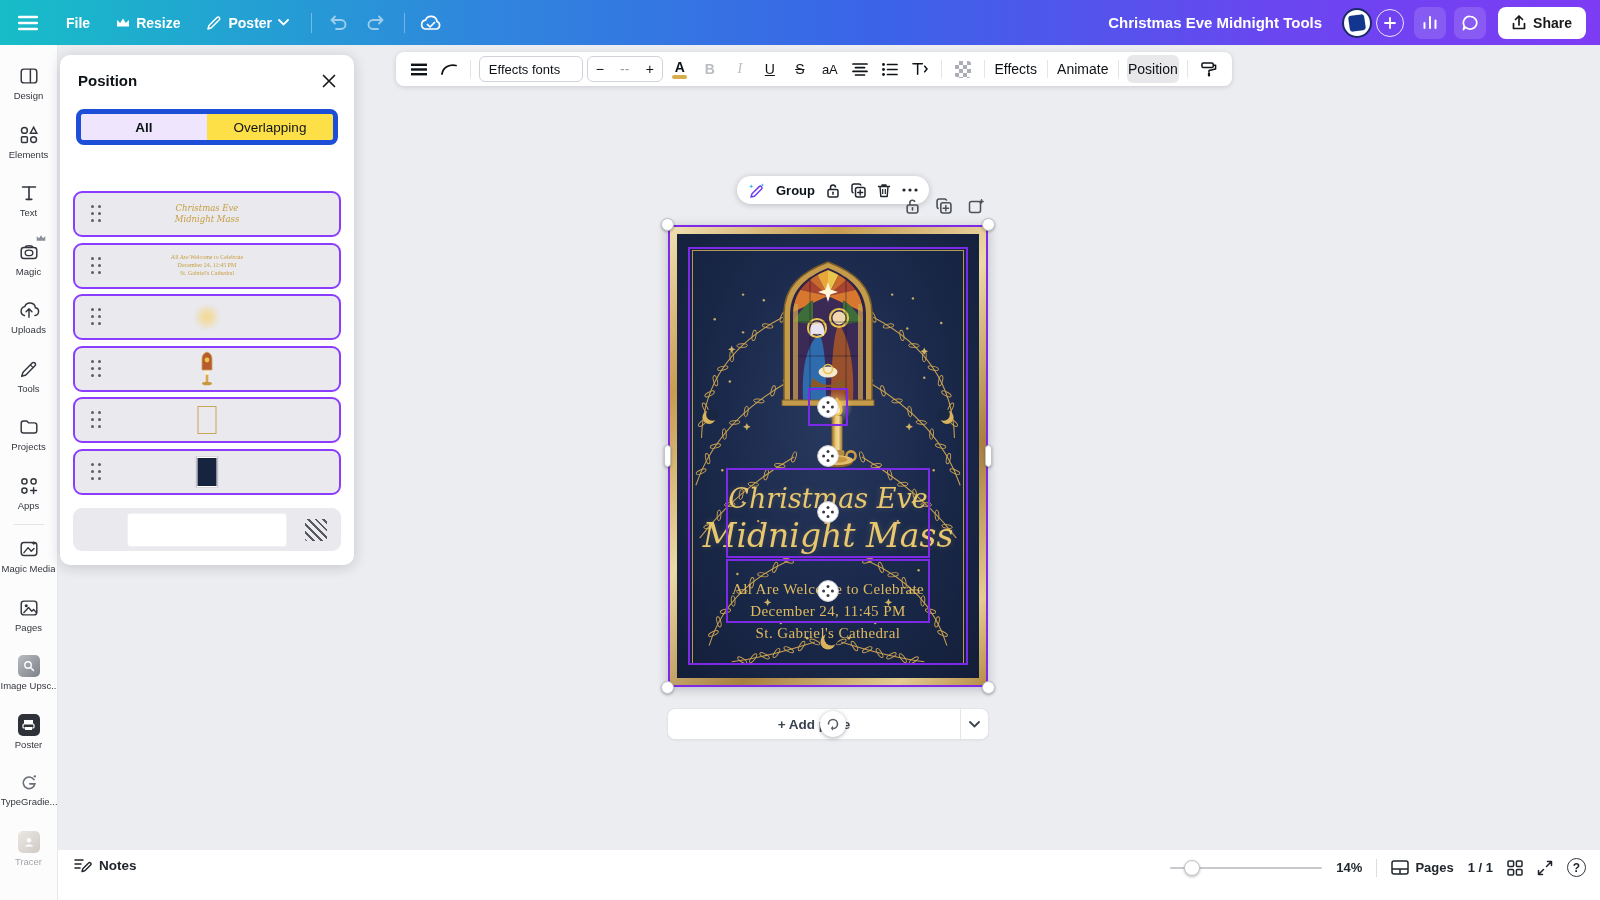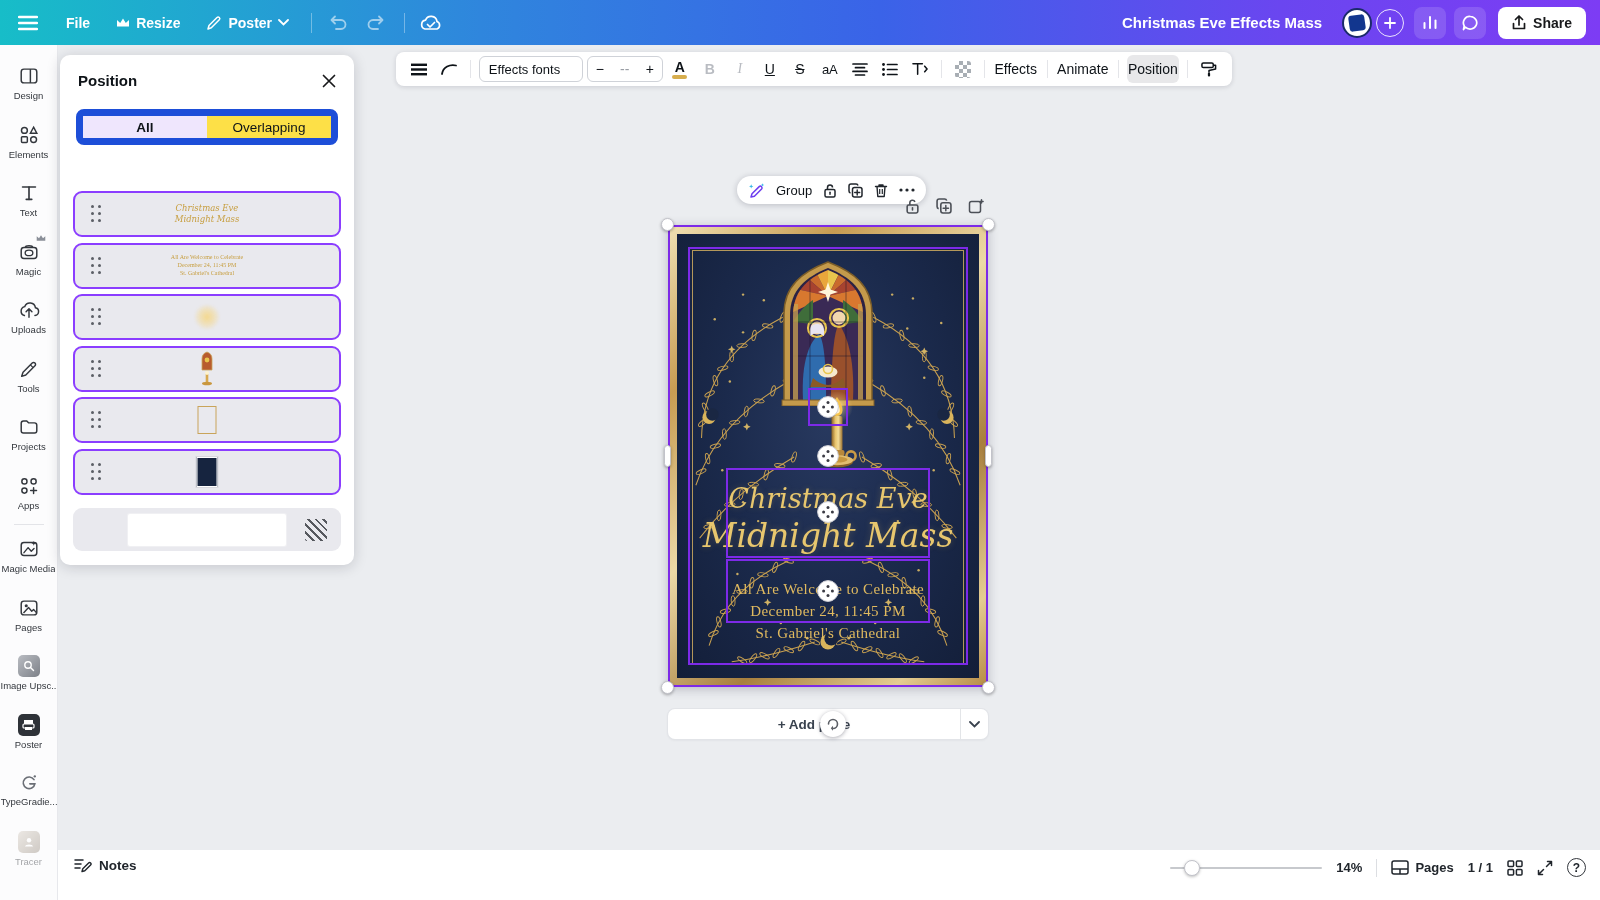--- a/index.html
+++ b/index.html
@@ -58,21 +58,21 @@
 
   
   .panel { position:absolute; left:60px; top:55px; width:294px; height:510px; background:#fff; border-radius:10px;
     box-shadow:0 2px 14px rgba(20,20,40,.18); z-index:34; }
   .panel-head { display:flex; align-items:center; justify-content:space-between; padding:17px 18px 8px 18px; }
   .panel-title { font-size:15px; font-weight:700; color:#0e1318; }
   .tabs { display:flex; padding:0 18px; margin-top:6px; }
   .tab { flex:1; text-align:center; font-size:14px; padding:8px 0 10px; cursor:pointer; position:relative; color:#8a8f98; }
   .tab.active { color:#0e1318; font-weight:700; }
   .tab.active::after { content:""; position:absolute; left:6px; right:6px; bottom:0; height:3px; border-radius:3px; background:#7d2ae8; }
-  .seg { margin:12px 16px 0 16px; height:36px; border:7px solid #1d4ed8; border-radius:8px; display:flex; overflow:hidden; }
+  .seg { margin:12px 16px 0 16px; height:36px; border:5px solid #1d4ed8; border-radius:8px; display:flex; overflow:hidden; }
   .seg-opt { flex:1; display:flex; align-items:center; justify-content:center; font-size:13.5px; color:#0e1318; cursor:pointer; background:#fde047; }
   .seg-opt.on { background:#efe6fd; font-weight:700; }
   .layers { position:absolute; left:13px; right:13px; top:136px; display:flex; flex-direction:column; gap:5.5px; }
   .layer-row { position:relative; height:46px; border:2px solid #8b3dff; border-radius:9px; background:#e9e9ee; cursor:pointer; }
   .layer-row.bgrow { border-color:transparent; background:#e9e9ee; margin-top:8px; height:43px; }
   .drag6 { position:absolute; left:16px; top:50%; transform:translateY(-50%); display:grid;
     grid-template-columns:4px 4px; grid-auto-rows:4px; gap:3px; }
   .drag6 i { width:3px; height:3px; border-radius:50%; background:#5c5f66; }
   .thumb { position:absolute; left:50%; top:50%; transform:translate(-50%,-50%); text-align:center; pointer-events:none; }
   .th-script { font-family:"DejaVu Serif", serif; font-style:italic; font-size:8.5px; line-height:1.35; color:#c79e3f; white-space:nowrap; }
@@ -103,21 +103,21 @@
   .sel { position:absolute; border:2px solid #7d2ae8; pointer-events:none; }
   .corner-h { position:absolute; width:13px; height:13px; border-radius:50%; background:#fff; border:1px solid #c2c3ca;
     box-shadow:0 1px 3px rgba(0,0,0,.3); z-index:6; }
   .side-h { position:absolute; width:7px; height:22px; border-radius:4px; background:#fff; border:1px solid #c2c3ca;
     box-shadow:0 1px 3px rgba(0,0,0,.3); z-index:6; }
   .dot-handle { position:absolute; width:22px; height:22px; z-index:7; }
 
   
   .group-bar { position:absolute; left:737px; top:176px; height:28px; background:#fff; border-radius:14px;
     box-shadow:0 1px 6px rgba(20,20,40,.22); display:flex; align-items:center; padding:0 11px; gap:11px; z-index:20; }
-  .group-label { font-size:13px; font-weight:400; color:#0e1318; }
+  .group-label { font-size:13px; font-weight:700; color:#0e1318; }
   .gb-ic { display:flex; align-items:center; cursor:pointer; }
   .page-ctl { position:absolute; top:198px; display:flex; gap:16px; z-index:20; color:#4c5057; }
 
   
   .add-page { position:absolute; left:668px; top:709px; width:320px; height:30px; background:#fff; border-radius:7px;
     box-shadow:0 0 0 1px #e2e4e8, 0 1px 3px rgba(20,20,40,.08); display:flex; z-index:10; }
   .ap-main { flex:1; display:flex; align-items:center; justify-content:center; font-size:13.5px; font-weight:700; color:#39424e; cursor:pointer; }
   .ap-chev { width:28px; border-left:1px solid #e3e5e8; display:flex; align-items:center; justify-content:center; cursor:pointer; }
   .cursor-spin { position:absolute; left:820px; top:711px; width:26px; height:26px; border-radius:50%; background:#fff;
     box-shadow:0 1px 4px rgba(20,20,40,.35); display:flex; align-items:center; justify-content:center; z-index:25; }
@@ -186,21 +186,21 @@
         </svg>
     </div>
     <div class="tb-sep" style="margin-left:18px"></div>
     <div class="tb-iconbtn" style="margin-left:14px">
       <svg class="ic" width="24" height="18" viewBox="0 0 24 18">
           <path d="M6,15 A4.5,4.5 0 0 1 6.5,6.2 A6,6 0 0 1 18,7.5 A4,4 0 0 1 18,15 Z" fill="none" stroke="#fff" stroke-width="1.7" stroke-linejoin="round"></path>
           <path d="M8.5,10.5 L11,13 L15.5,8.5" fill="none" stroke="#fff" stroke-width="1.7" stroke-linecap="round" stroke-linejoin="round"></path>
         </svg>
     </div>
 
-    <div class="tb-title" style="margin-left:auto">Christmas Eve Effects Mass</div>
+    <div class="tb-title" style="margin-left:auto">Christmas Eve Midnight Tools</div>
     <div class="avatar" style="margin-left:20px">
       <span class="logo-dot"></span>
     </div>
     <div class="circle-btn" style="margin-left:4px">
       <svg class="ic" width="12" height="12" viewBox="0 0 12 12">
           <path d="M6,1 V11 M1,6 H11" stroke="#fff" stroke-width="1.8" stroke-linecap="round"></path>
         </svg>
     </div>
     <div class="sq-btn" style="margin-left:10px">
       <svg class="ic" width="16" height="15" viewBox="0 0 16 15">

